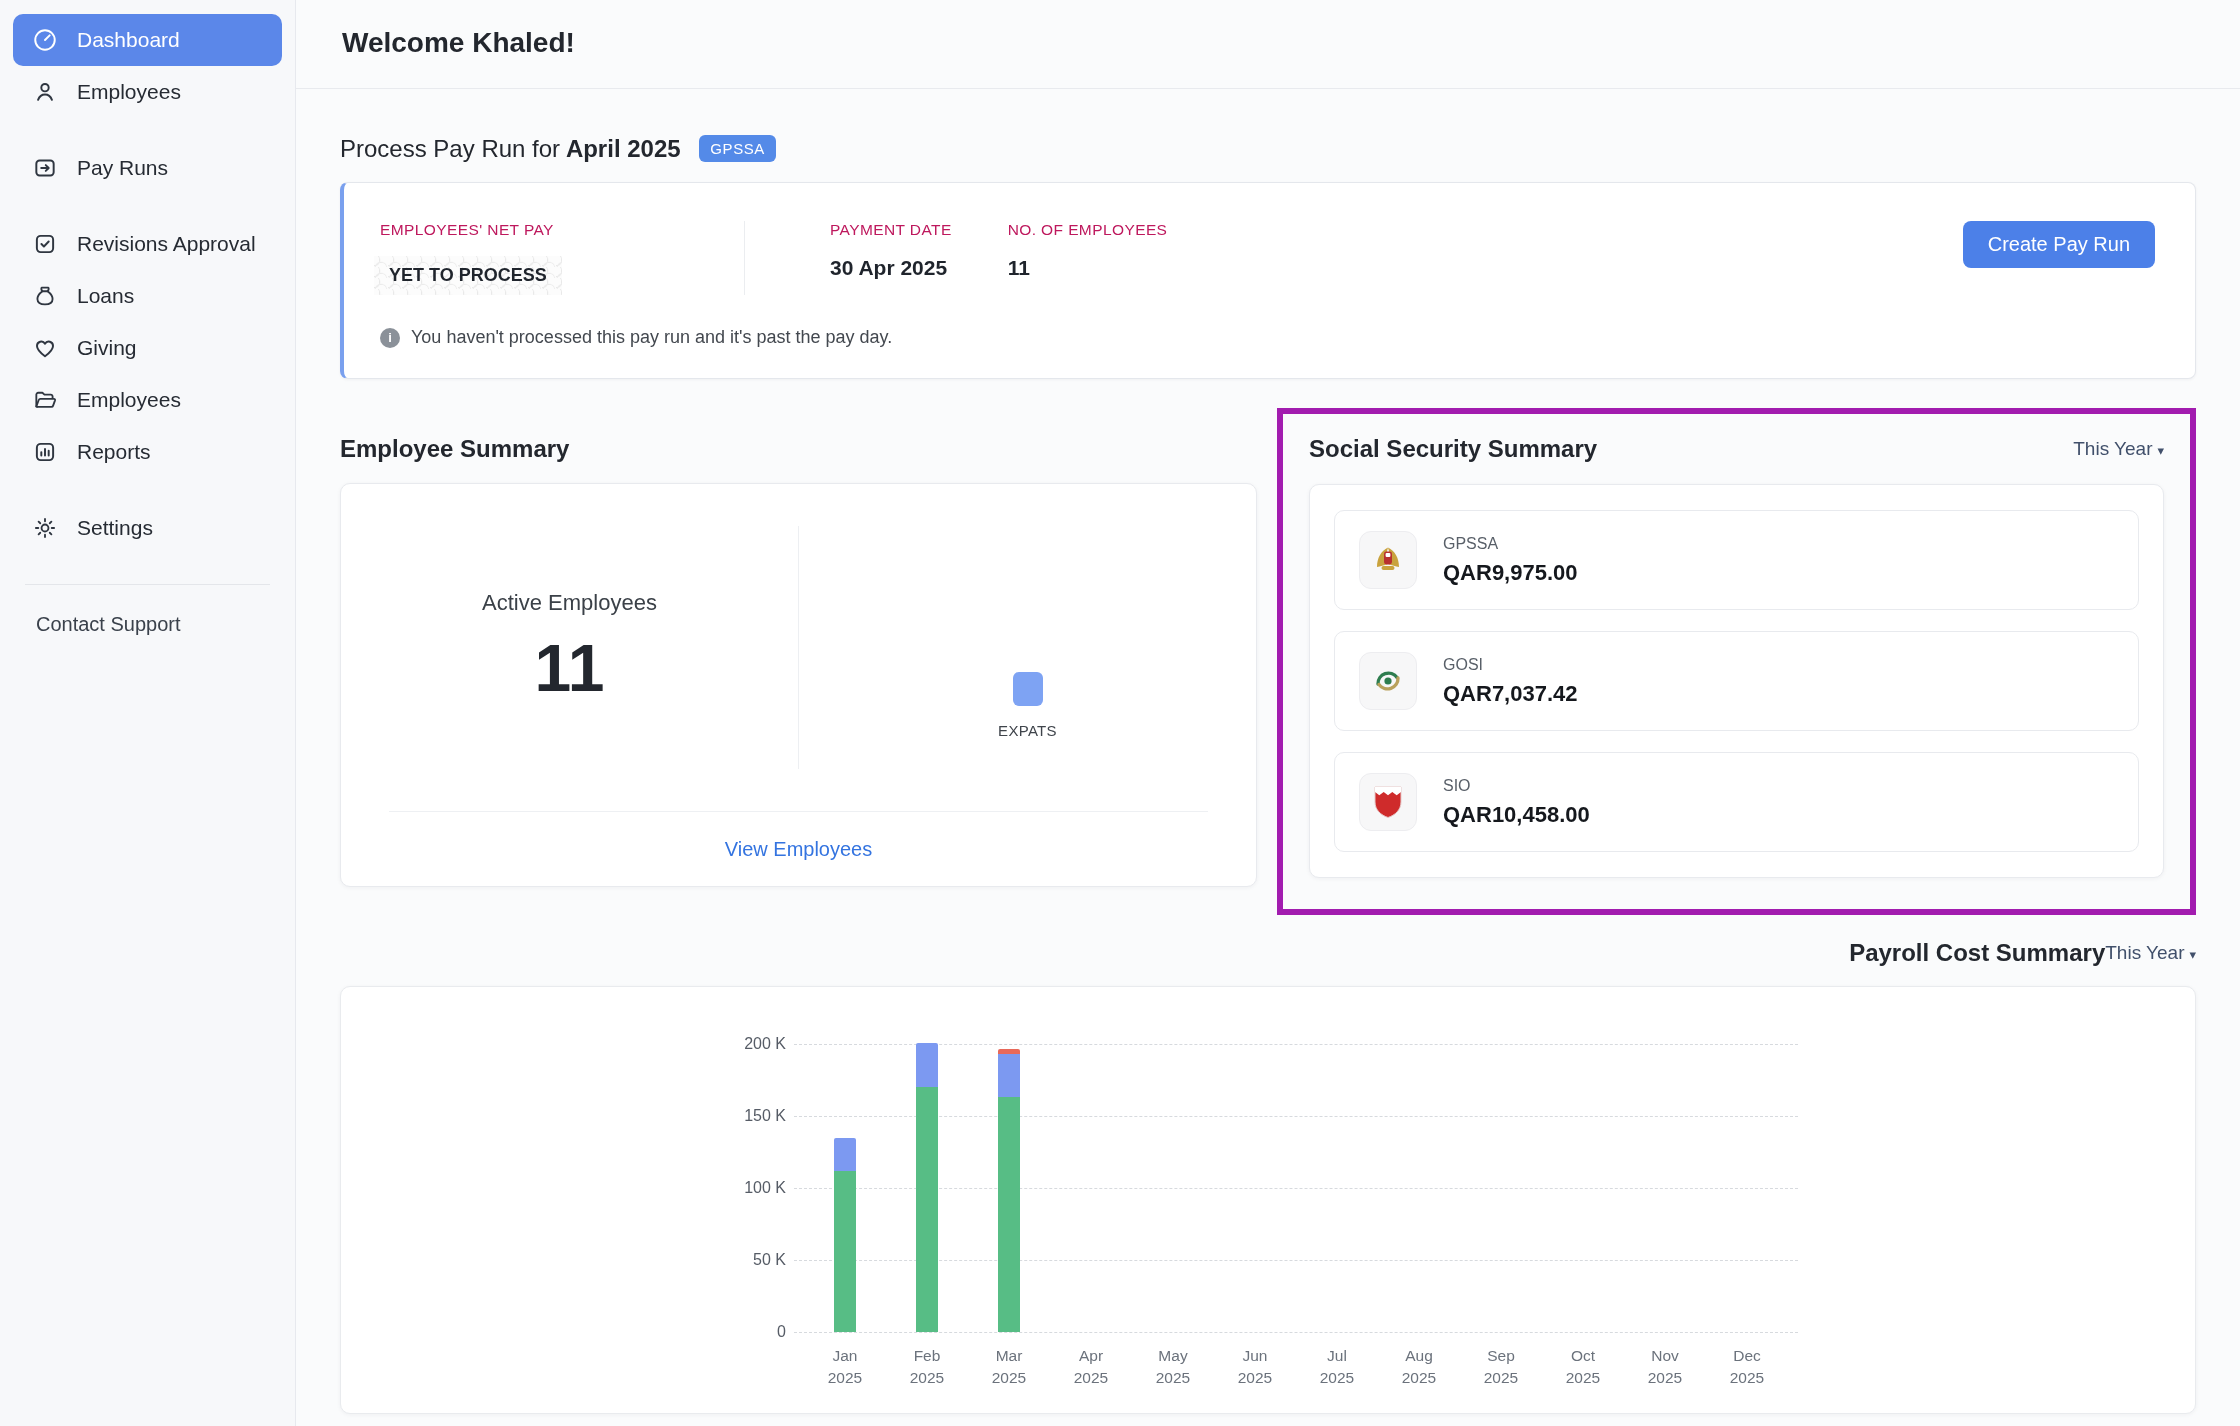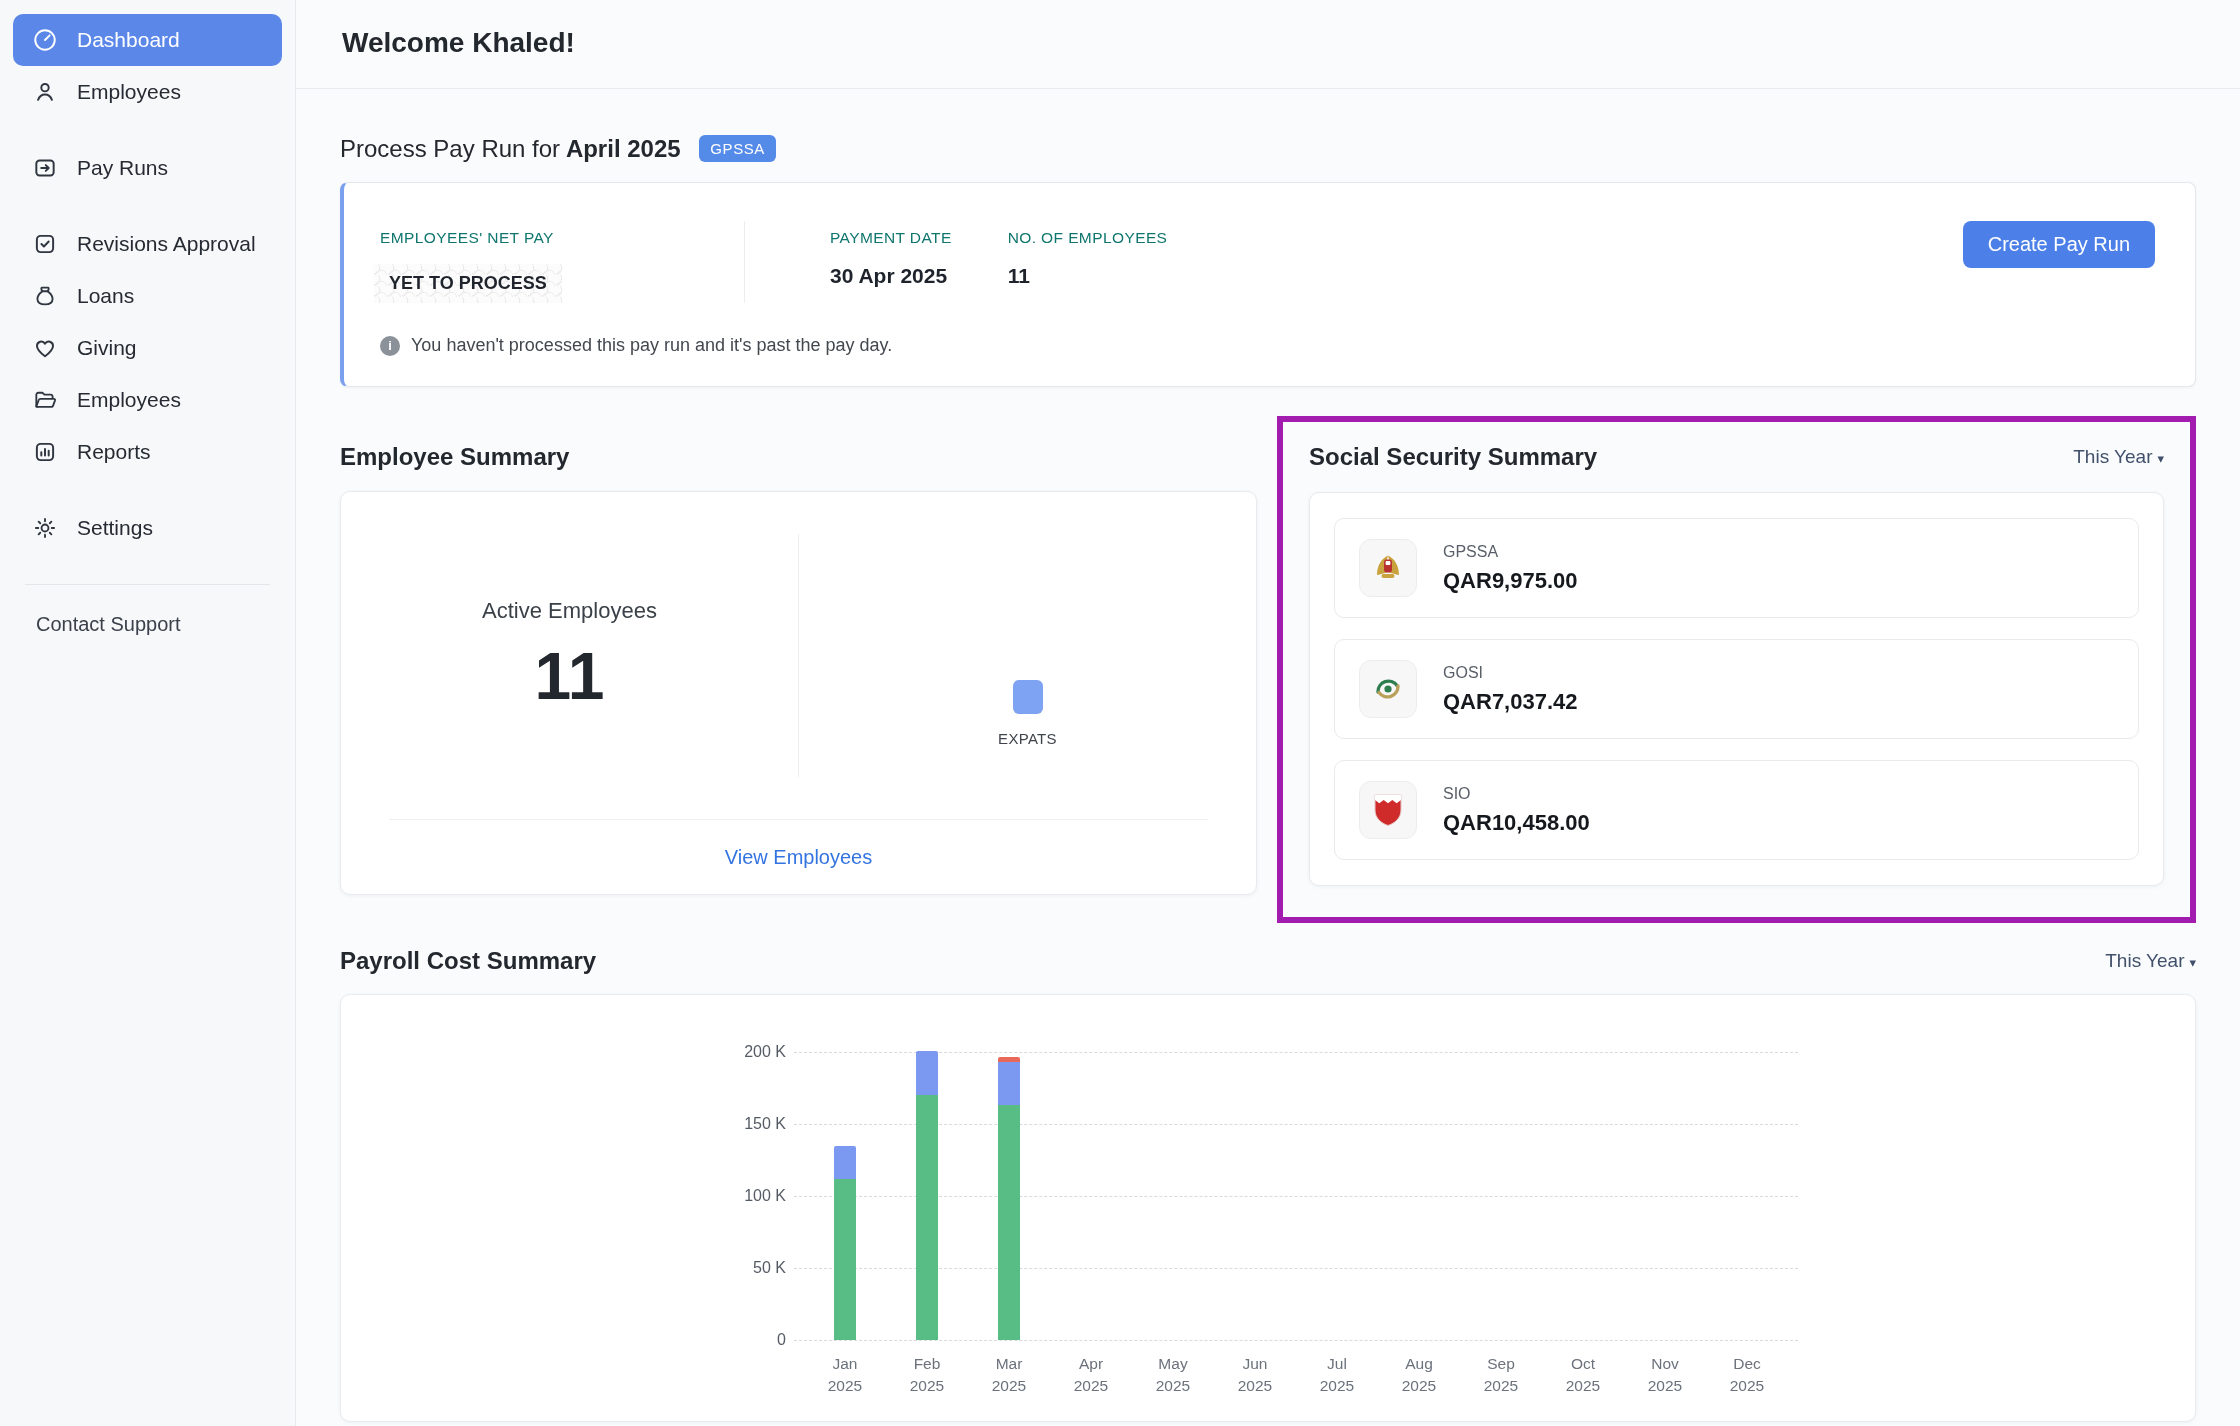--- a/index.html
+++ b/index.html
@@ -30,21 +30,21 @@
 
   
   .payrun-section { margin-top:46px; }
   .payrun-card { margin-top:19px; background:#fff; border:1px solid #e4e7ec; border-left:4px solid #7aa0ee;
                  border-radius:8px; box-shadow:0 1px 3px rgba(30,40,60,.05); padding:38px 40px 30px 36px; }
   .payrun-top { display:flex; align-items:flex-start; }
   .stats { display:flex; flex:1; }
   .stat-col { padding-right:56px; }
   .stat-col.bordered { border-right:1px solid #ebedf0; width:365px; }
   .stat-col.pad { padding-left:85px; }
-  .stat-label { font-size:15.5px; letter-spacing:.4px; color:#0f766e; font-weight:500;margin-top:8px; }
+  .stat-label { font-size:15.5px; letter-spacing:.4px; color:#be185d; font-weight:500; }
   .stat-value { margin-top:17px; font-size:21px; font-weight:700; color:#1f242c; }
   .masked { display:inline-block; font-size:18px; padding:9px 15px; margin-left:-6px;
             background-color:#fcfcfc;
             background-image:radial-gradient(circle at 7px 12px, transparent 5px, #ececec 5.5px, transparent 6.8px),
                              radial-gradient(circle at 0px 4px, transparent 5px, #e9e9e9 5.5px, transparent 6.8px);
             background-size:14px 11px; }
   .create-btn { background:#4c80e8; color:#fff; border:none; border-radius:8px; height:47px; padding:0 25px;
                 font-size:20px; font-family:inherit; cursor:pointer; }
   .payrun-info { display:flex; align-items:center; gap:11px; margin-top:32px; font-size:18px; color:#43484f; }
   .info-icon { width:20px; height:20px; border-radius:50%; background:#8b9199; color:#fff; font-size:13px;
@@ -82,21 +82,21 @@
             padding:20px 24px; height:100px; }
   .ss-row + .ss-row { margin-top:21px; }
   .ss-icon-box { width:58px; height:58px; border-radius:12px; background:#f7f7f8; border:1px solid #ededf0;
                  display:flex; align-items:center; justify-content:center; flex-shrink:0; }
   .ss-icon-box svg { width:40px; height:40px; }
   .ss-name { font-size:16px; color:#585f68; }
   .ss-amount { font-size:22px; font-weight:700; color:#15181d; margin-top:7px; }
 
   
   .payroll-section { margin-top:24px; }
-  .payroll-head { display:flex; align-items:center; justify-content:space-between; }
+  .payroll-head { display:flex; align-items:center; justify-content:flex-end; }
   .payroll-card { margin-top:19px; background:#fff; border:1px solid #e9ebee; border-radius:10px;
                   box-shadow:0 1px 4px rgba(30,40,60,.05); height:428px; position:relative; }
   .chart-wrap { position:absolute; left:463px; top:57px; }
   .plot { position:relative; width:984px; height:288px; }
   .gridline { position:absolute; left:-10px; width:1004px; border-top:1.5px dashed #d7dade; }
   .ytick { position:absolute; left:-88px; width:70px; text-align:right; font-size:16px; color:#565c66; transform:translateY(-50%); }
   .slots { position:absolute; left:0; top:0; width:984px; height:288px; display:flex; }
   .slot { width:82px; height:100%; position:relative; }
   .stack { position:absolute; bottom:0; left:50%; transform:translateX(-50%); width:22px;
            display:flex; flex-direction:column-reverse; }

